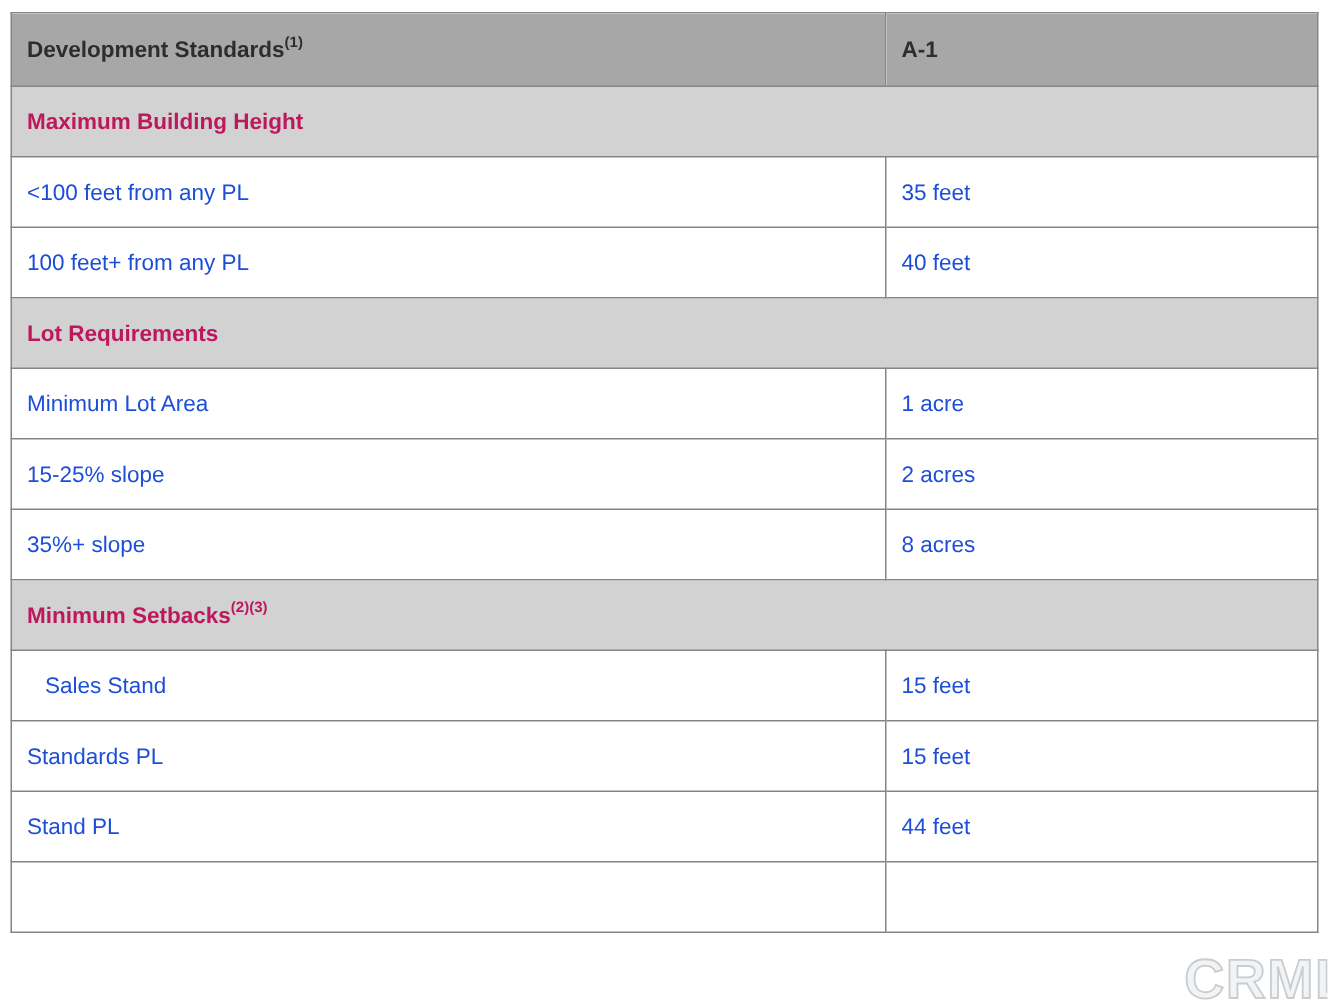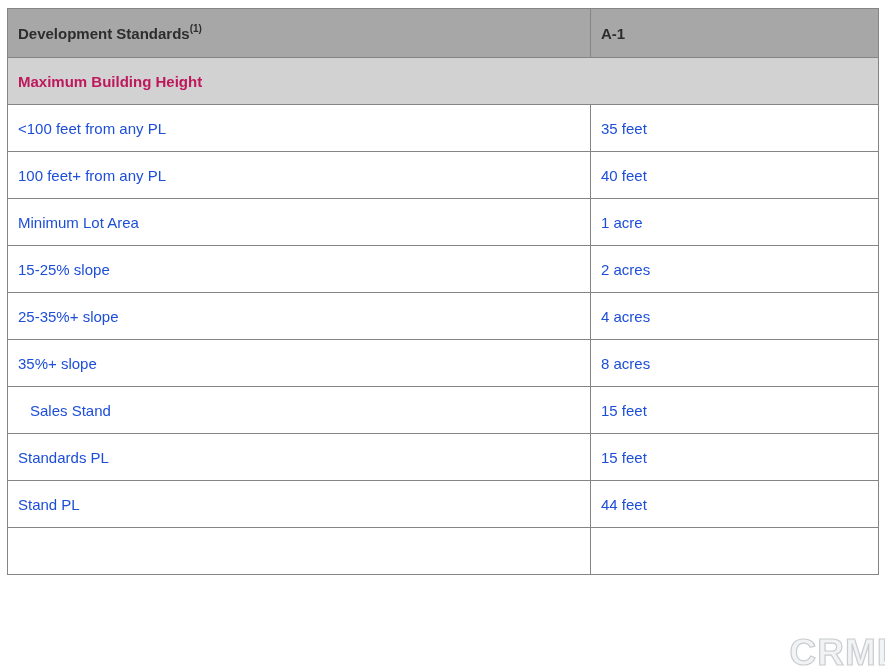--- a/index.html
+++ b/index.html
@@ -88,41 +88,43 @@
     <tr class="data-row">
       <td class="label-cell"><span>&lt;100 feet from any PL</span></td>
       <td class="value-cell"><span>35 feet</span></td>
     </tr>
 
     <tr class="data-row">
       <td class="label-cell"><span>100 feet+ from any PL</span></td>
       <td class="value-cell"><span>40 feet</span></td>
     </tr>
 
+    <tr class="section-row">
+      <td class="label-cell" colspan="2"><span>Lot Requirements</span><sup class="fnote"></sup></td>
+    </tr>
 
     <tr class="data-row">
       <td class="label-cell"><span>Minimum Lot Area</span></td>
       <td class="value-cell"><span>1 acre</span></td>
     </tr>
 
     <tr class="data-row">
       <td class="label-cell"><span>15-25% slope</span></td>
       <td class="value-cell"><span>2 acres</span></td>
     </tr>
 
-    <tr class="data-row">
-      <td class="label-cell"><span>25-35%+ slope</span></td>
-      <td class="value-cell"><span>4 acres</span></td>
-    </tr>
 
     <tr class="data-row">
       <td class="label-cell"><span>35%+ slope</span></td>
       <td class="value-cell"><span>8 acres</span></td>
     </tr>
 
+    <tr class="section-row">
+      <td class="label-cell" colspan="2"><span>Minimum Setbacks</span><sup class="fnote">(2)(3)</sup></td>
+    </tr>
 
 
     <tr class="data-row">
       <td class="label-cell indent"><span>Sales Stand</span></td>
       <td class="value-cell"><span>15 feet</span></td>
     </tr>
 
     <tr class="data-row">
       <td class="label-cell"><span>Standards PL</span></td>
       <td class="value-cell"><span>15 feet</span></td>

